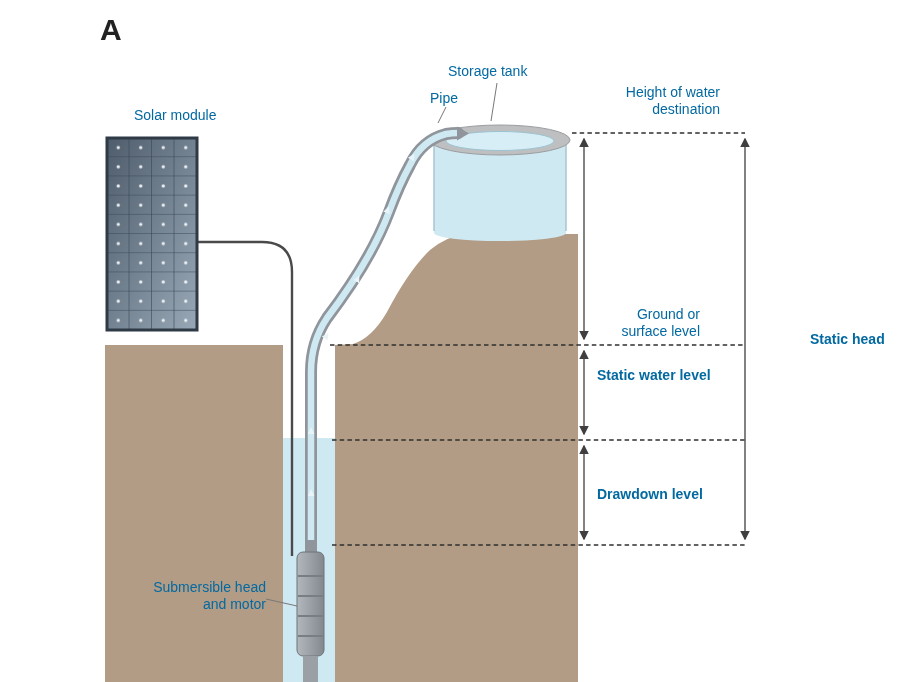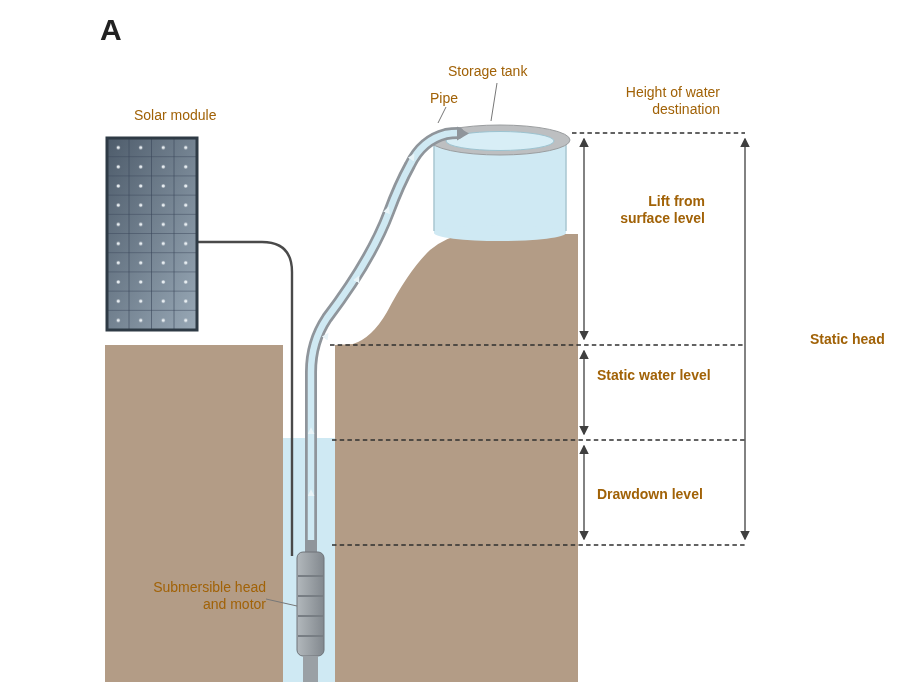--- a/index.html
+++ b/index.html
@@ -9,21 +9,21 @@
     background:#ffffff;
     overflow:hidden;
     font-family:"Liberation Sans", sans-serif;
     color:#3b3b3b;
   }
   .canvas svg{position:absolute;left:0;top:0;}
   .lbl{
     position:absolute;
     font-size:14px;
     line-height:1.18;
-    color:#a16207;
+    color:#0369a1;
     white-space:normal;
   }
   .lbl.bold{font-weight:bold;}
   .lbl.center{text-align:right;}
   #figure-label{left:100px;top:12px;font-size:30px;font-weight:bold;color:#222;}
   #lbl-solar{left:98px;top:107px;margin-left:36px;}
   #lbl-storage{left:448px;top:63px;}
   #lbl-pipe{left:430px;top:90px;}
   #lbl-height{left:588px;top:84px;width:132px;}
   #lbl-lift{left:599px;top:193px;width:106px;}
@@ -129,19 +129,19 @@
       <line x1="446" y1="107" x2="438" y2="123"></line>
       <line x1="266" y1="599" x2="297" y2="606"></line>
     </g>
   </svg>
 
   <div class="lbl" id="figure-label">A</div>
   <div class="lbl" id="lbl-solar">Solar module</div>
   <div class="lbl" id="lbl-storage">Storage tank</div>
   <div class="lbl" id="lbl-pipe">Pipe</div>
   <div class="lbl center" id="lbl-height">Height of water destination</div>
-  <div class="lbl bold center" id="lbl-lift">Lift from surface level</div>
+  <div class="lbl center" id="lbl-ground">Ground or surface level</div>
   <div class="lbl bold" id="lbl-statichead">Static head</div>
   <div class="lbl bold" id="lbl-staticwater">Static water level</div>
   <div class="lbl bold" id="lbl-drawdown">Drawdown level</div>
   <div class="lbl center" id="lbl-pump">Submersible head and motor</div>
 
 </div>
 
 </body></html>

